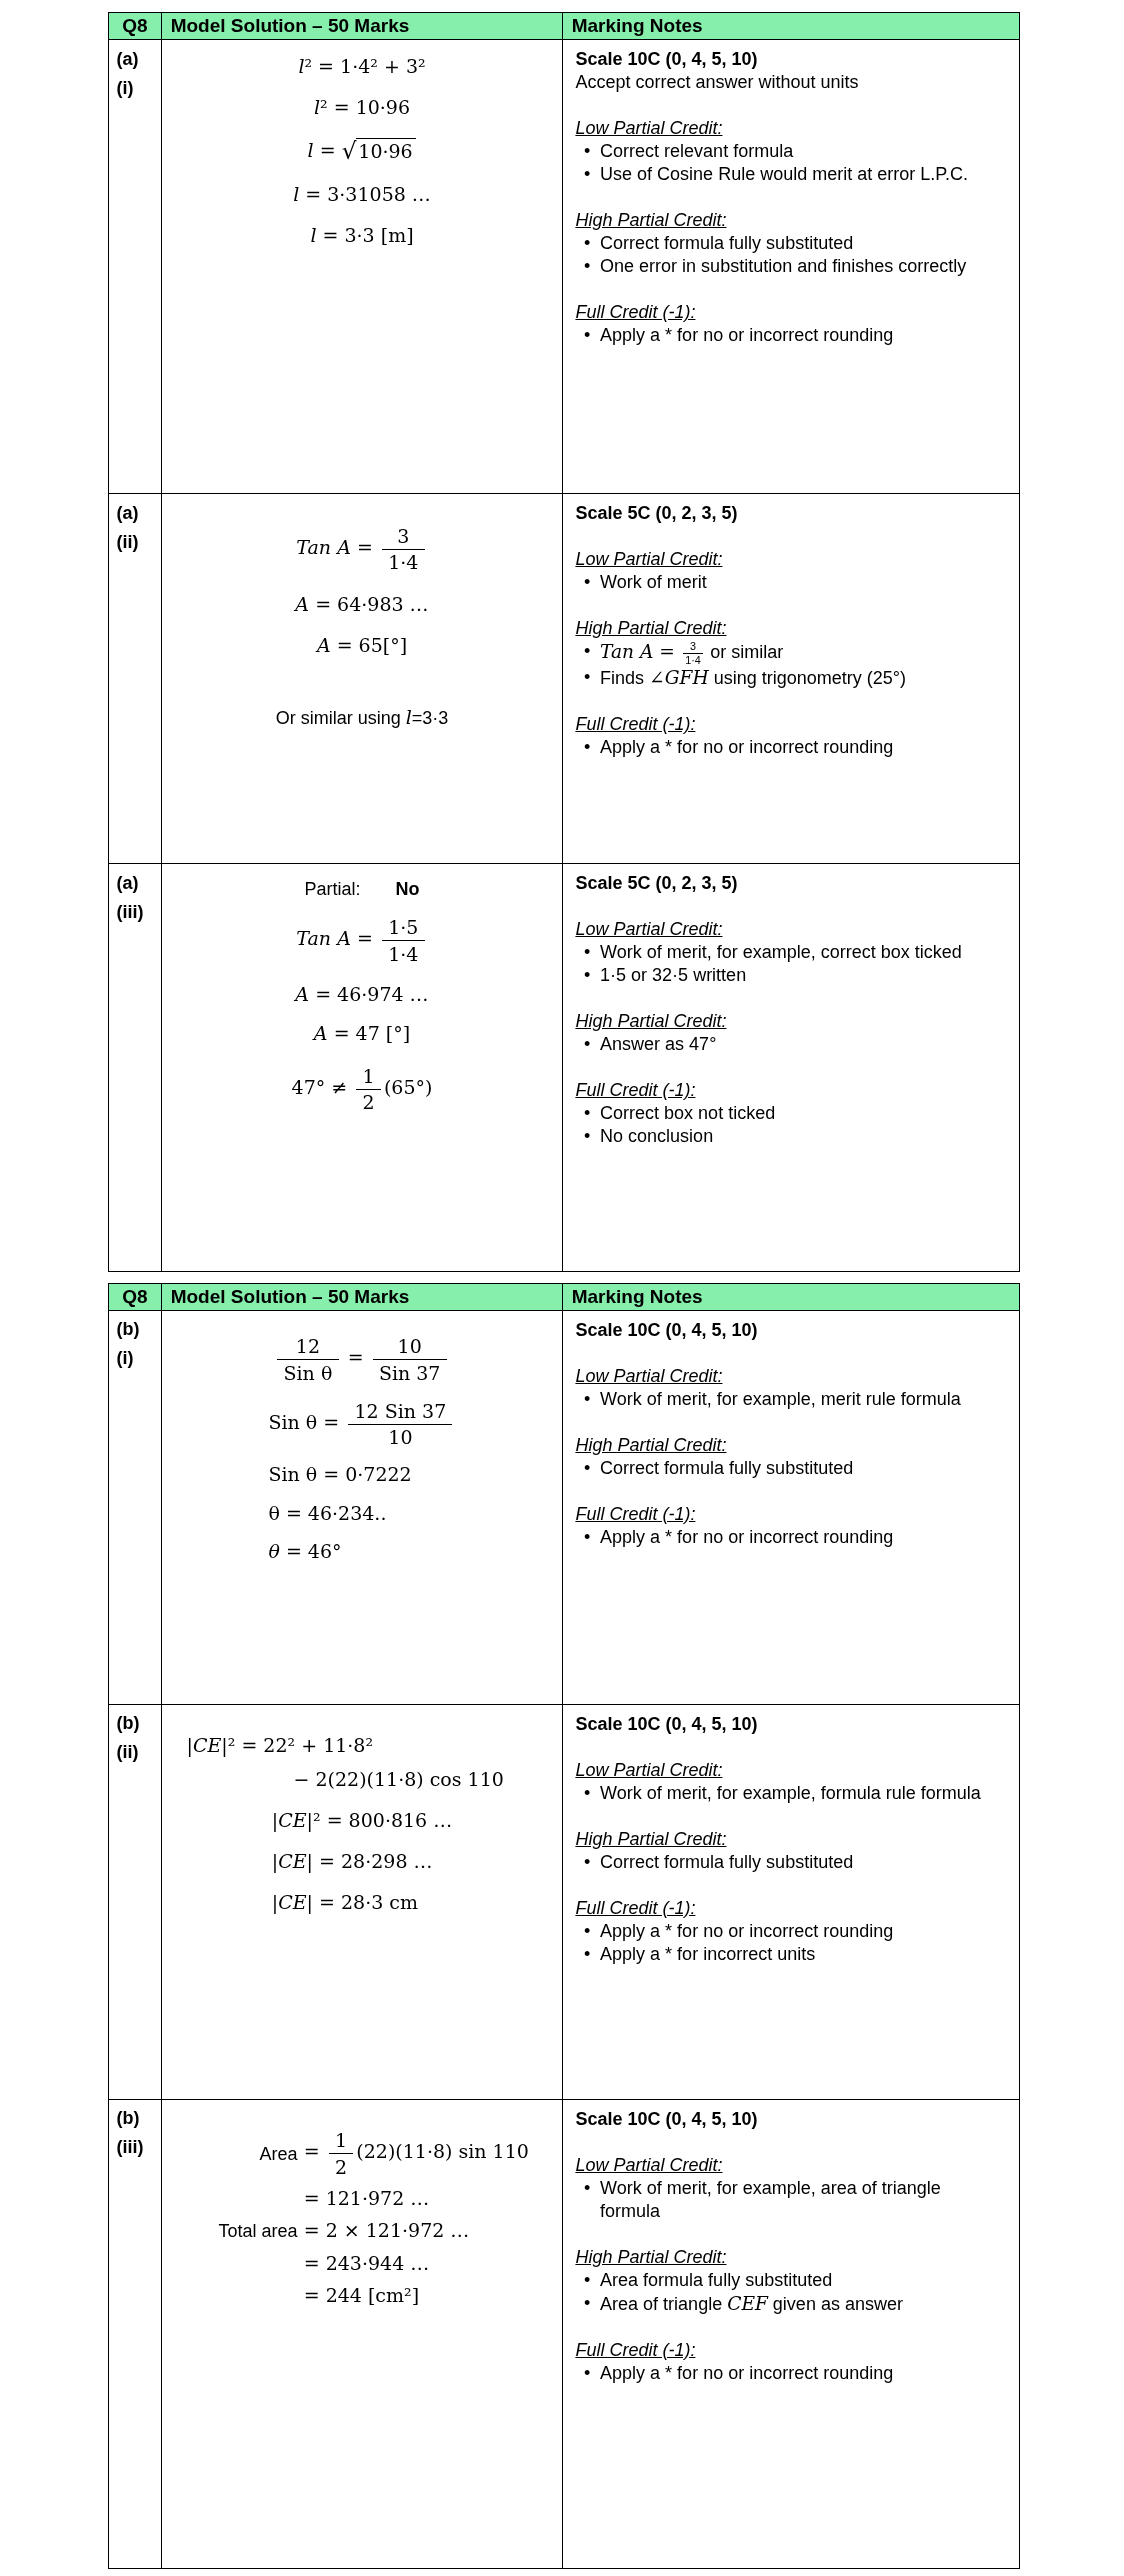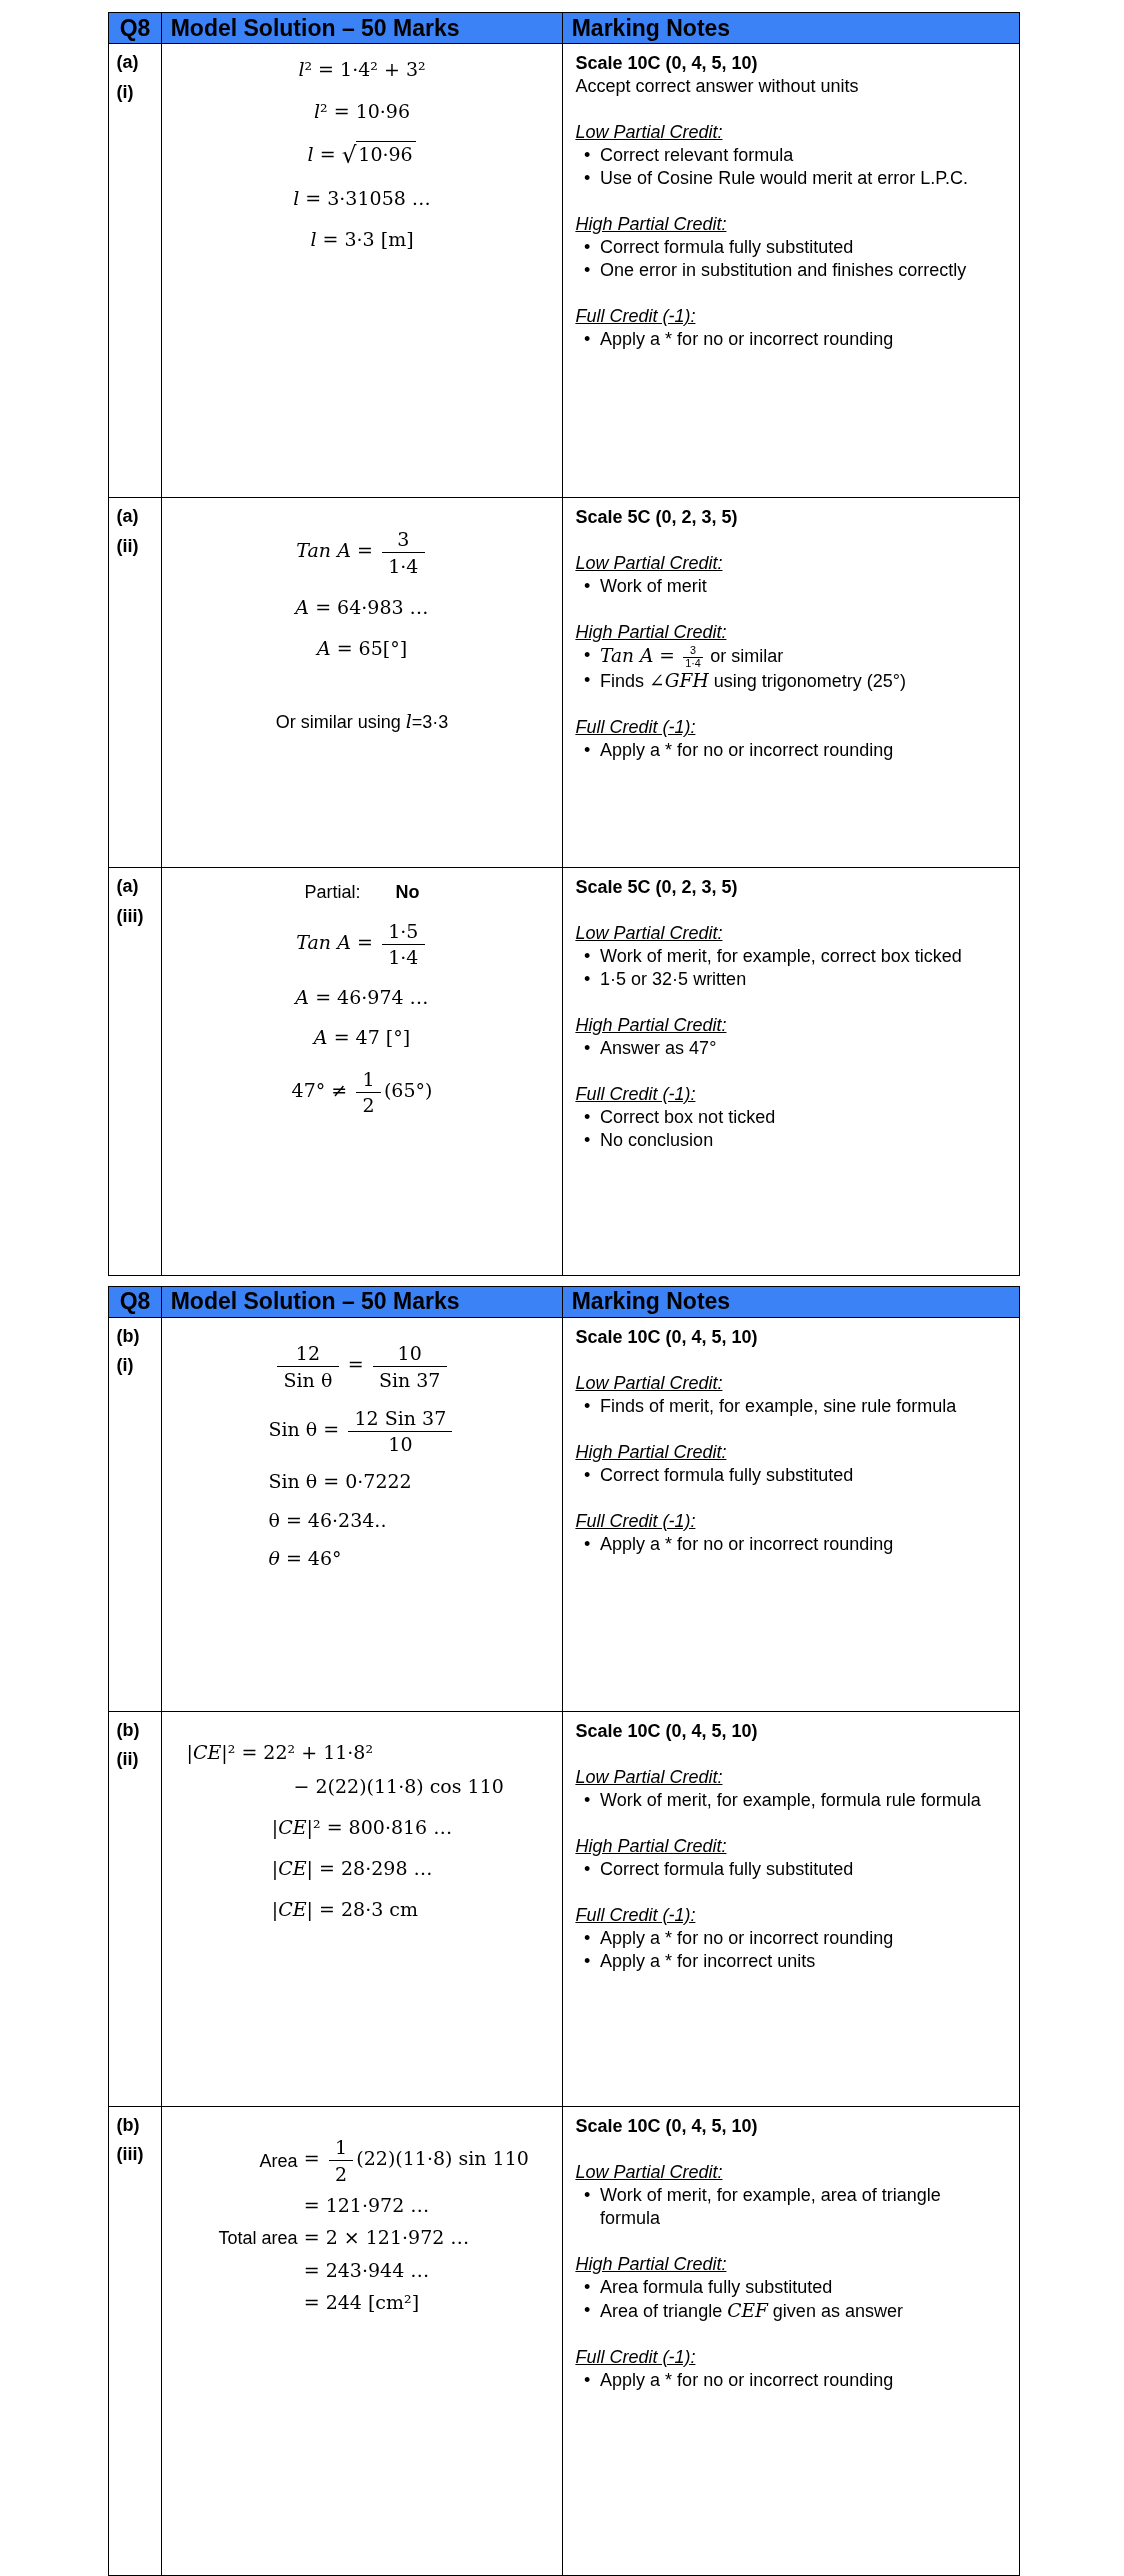--- a/index.html
+++ b/index.html
@@ -2,21 +2,21 @@
 <html style="font-size:10px"><head>
 <meta charset="utf-8">
 <style>
   html,body{margin:0;padding:0;background:#ffffff;}
   body{width:1125px;height:2576px;position:relative;color:#000;
        font-family:"Liberation Sans",sans-serif;overflow:hidden;}
   .wrap{padding:12.4px 0 0 108px;}
   table{border-collapse:collapse;table-layout:fixed;width:910px;}
   .tbl2{margin-top:10.5px;}
   th,td{border:1.9px solid #000;vertical-align:top;padding:0;}
-  thead th{background:#3b82f6;height:23.5px;font-size:23px;font-weight:bold;
+  thead th{background:#86efac;height:23.5px;font-size:19px;font-weight:bold;
            text-align:left;padding:1.2px 8.7px;vertical-align:middle;}
   thead th.qh{text-align:center;padding:1.2px 0;}
 
   
   .q-cell{font-weight:bold;font-size:18px;padding:7.4px 0 0 7.4px;text-align:left;}
   .q-line{margin-bottom:7.4px;line-height:22px;}
 
   
   .sol-cell{text-align:center;font-size:19px;font-family:"DejaVu Serif",serif;
             padding:3.7px 2.5px 0 2.5px;line-height:1.25;}
@@ -231,21 +231,21 @@
             <div class="q-line">(b)</div>
             <div class="q-line">(i)</div>
           </td>
           <td class="sol-cell"><div class="sol-line" style="margin-top: 21px;"><span class="frac"><span class="fn">12</span><span class="fd">Sin θ</span></span><span class="seg-r"> = </span><span class="frac"><span class="fn">10</span><span class="fd">Sin 37</span></span></div><div class="group-left" style="margin-top: 16px;"><div class="sol-line left" style="margin-top: 0px;"><span class="seg-r">Sin θ = </span><span class="frac"><span class="fn">12 Sin 37</span><span class="fd">10</span></span></div><div class="sol-line left" style="margin-top: 13.6px;"><span class="seg-r">Sin θ = 0·7222</span></div><div class="sol-line left" style="margin-top: 15px;"><span class="seg-r">θ = 46·234..</span></div><div class="sol-line left" style="margin-top: 15px;"><span class="seg-m">θ</span><span class="seg-r"> = 46°</span></div></div></td>
           <td class="notes-cell">
             <div class="n-heading">Scale 10C (0, 4, 5, 10)</div>
             <div class="n-sub">Low Partial Credit:</div>
             <div class="bullets">
               <div class="b-item">
                 <span class="dot">•</span>
-                <span class="b-text"><span class="seg-t">Finds of merit, for example, sine rule formula</span></span>
+                <span class="b-text"><span class="seg-t">Work of merit, for example, merit rule formula</span></span>
               </div>
             </div>
             <div class="n-sub">High Partial Credit:</div>
             <div class="bullets">
               <div class="b-item">
                 <span class="dot">•</span>
                 <span class="b-text"><span class="seg-t">Correct formula fully substituted</span></span>
               </div>
             </div>
             <div class="n-sub">Full Credit (-1):</div>

